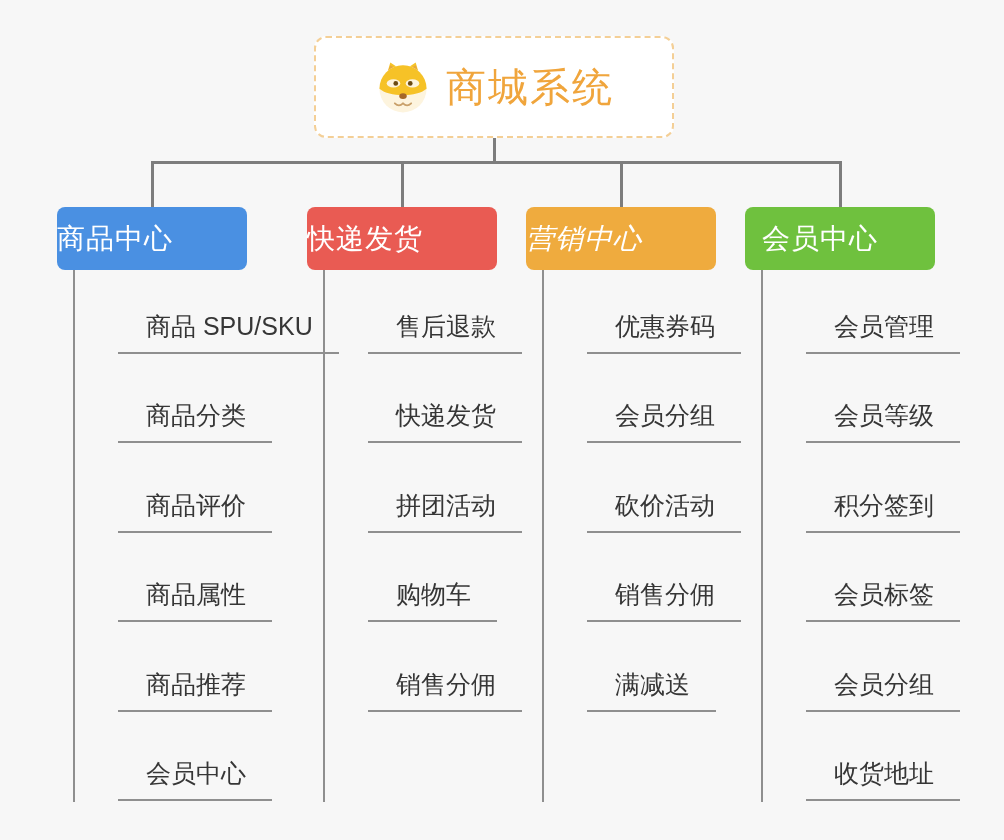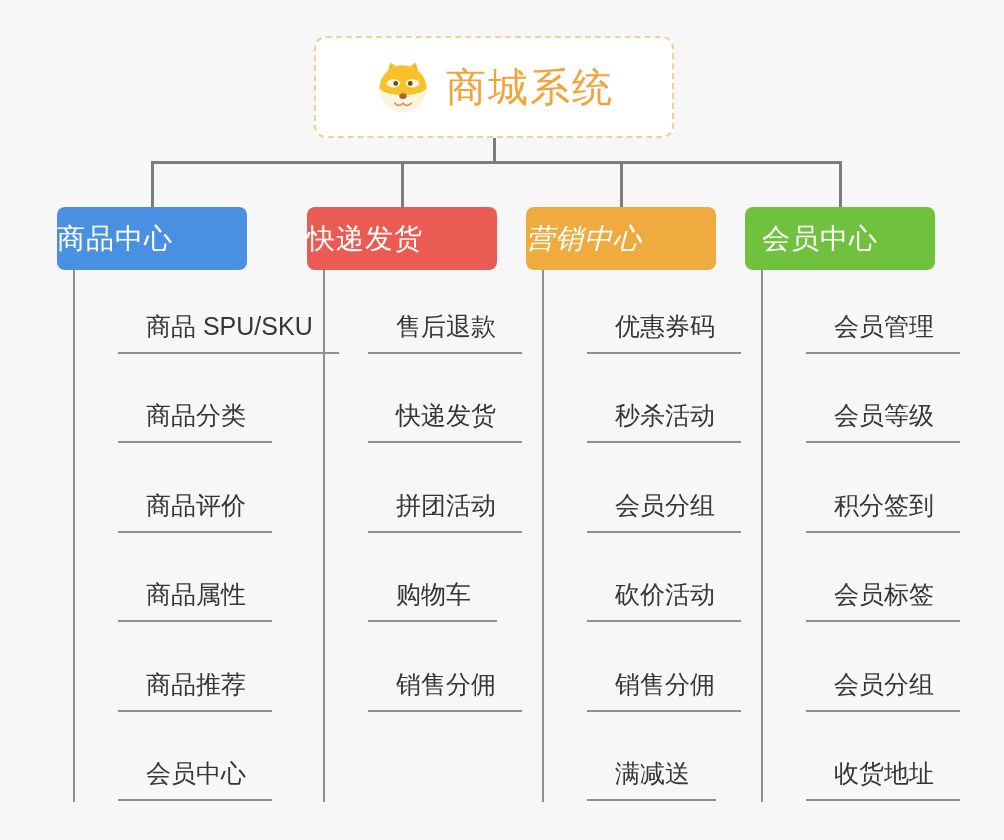--- a/index.html
+++ b/index.html
@@ -150,23 +150,20 @@
     <div class="drop"></div>
     <div class="branch-box" style="background: rgb(239, 171, 62); font-style: italic;">
       <span class="branch-label">营销中心</span>
     </div>
     <div class="spine"></div>
     <div class="items">
   <div class="row">
     <div class="leaf">优惠券码</div>
   </div>
 
-  <div class="row">
-    <div class="leaf">秒杀活动</div>
-  </div>
 
   <div class="row">
     <div class="leaf">会员分组</div>
   </div>
 
   <div class="row">
     <div class="leaf">砍价活动</div>
   </div>
 
   <div class="row">

